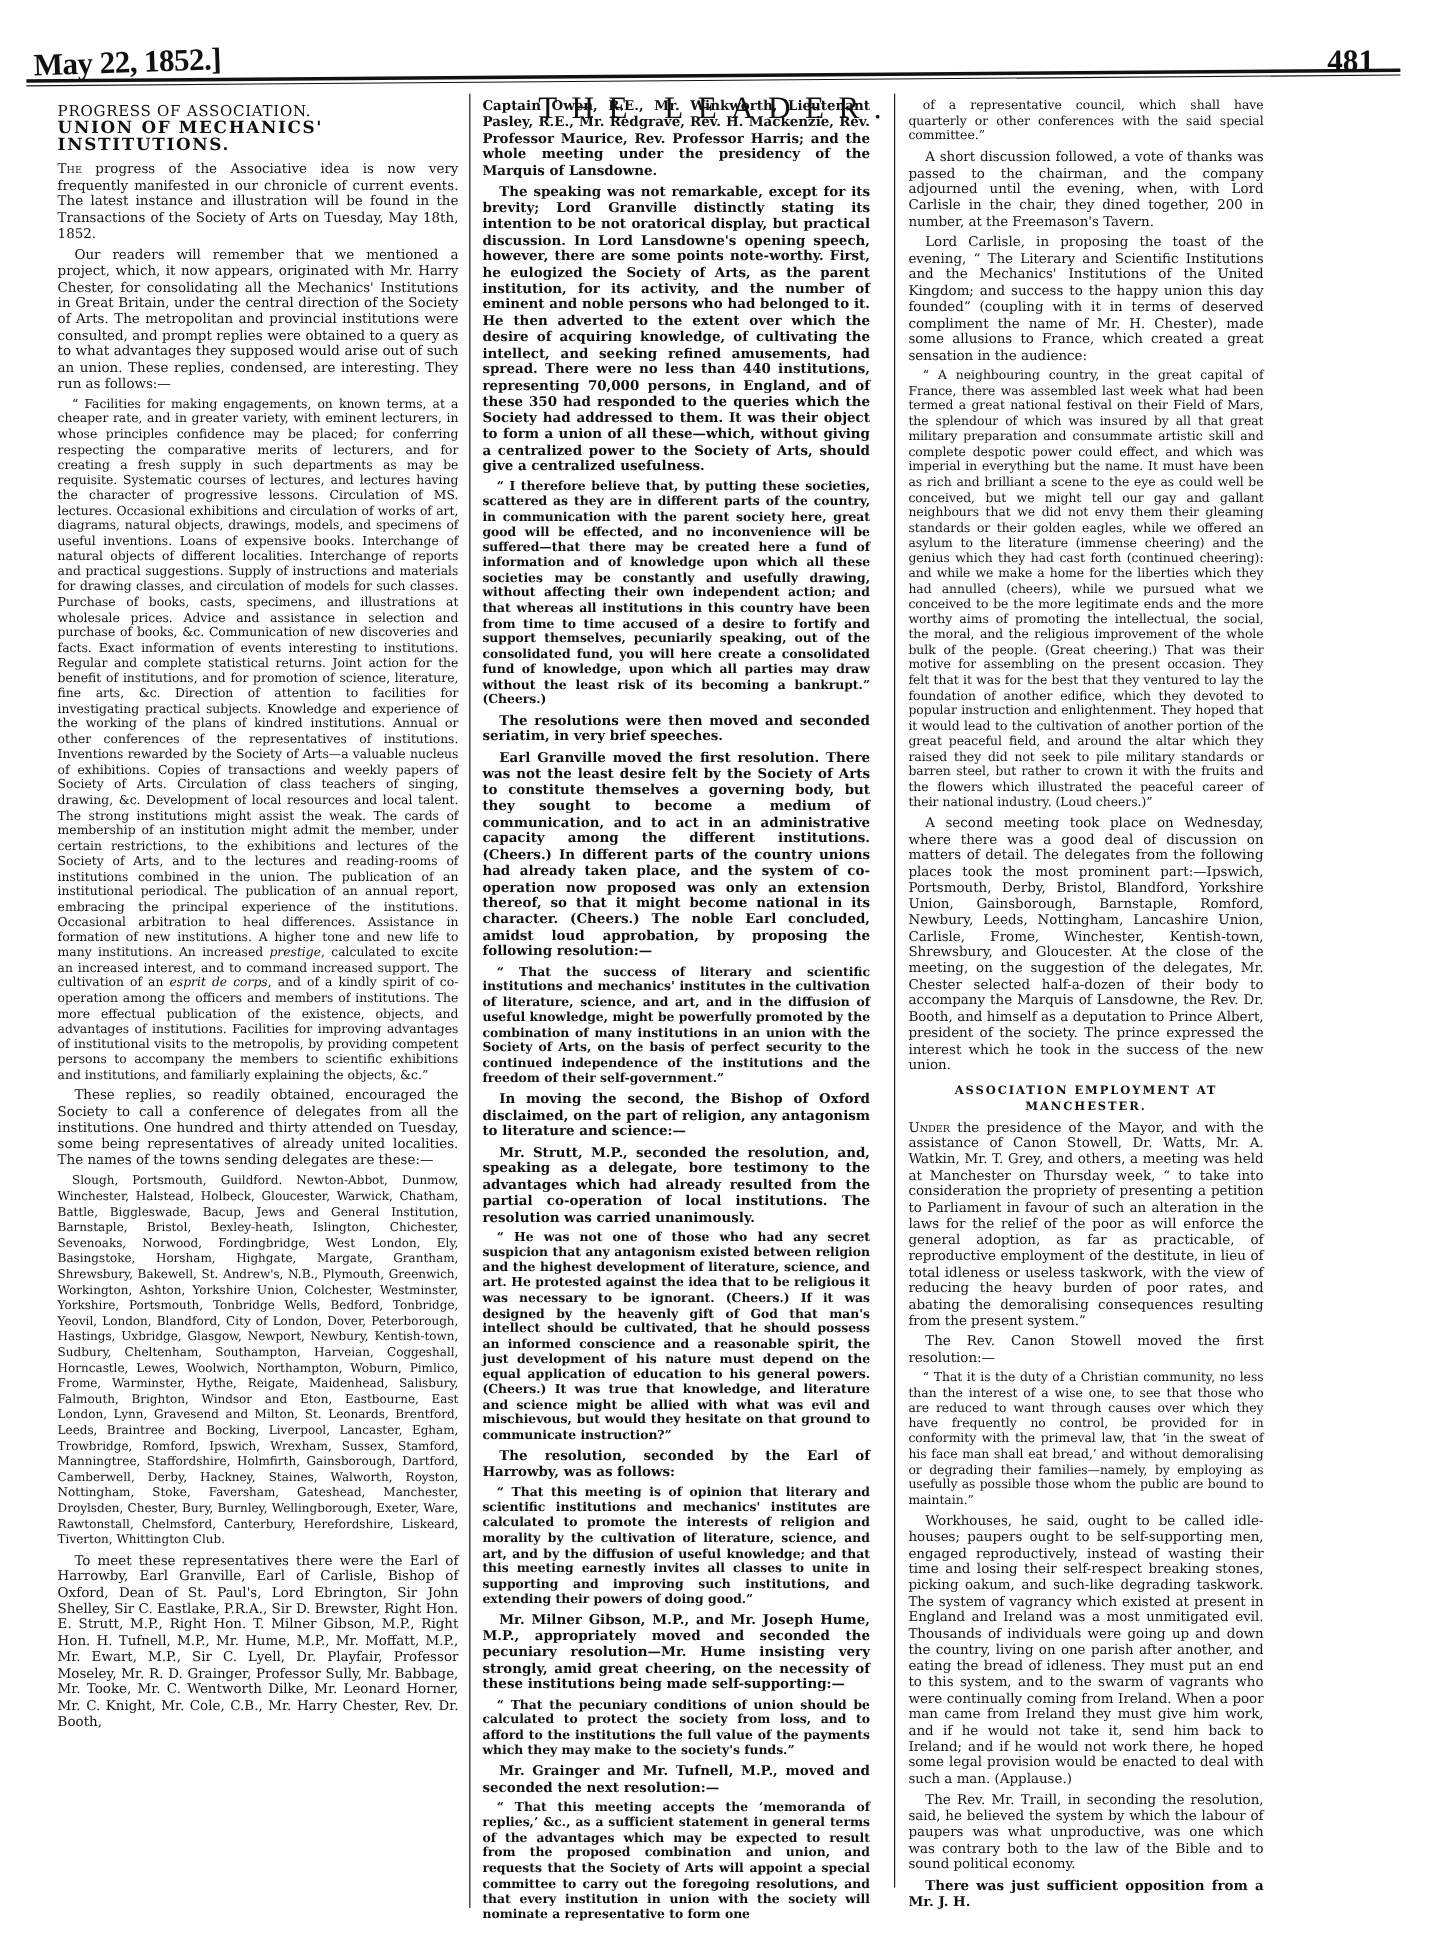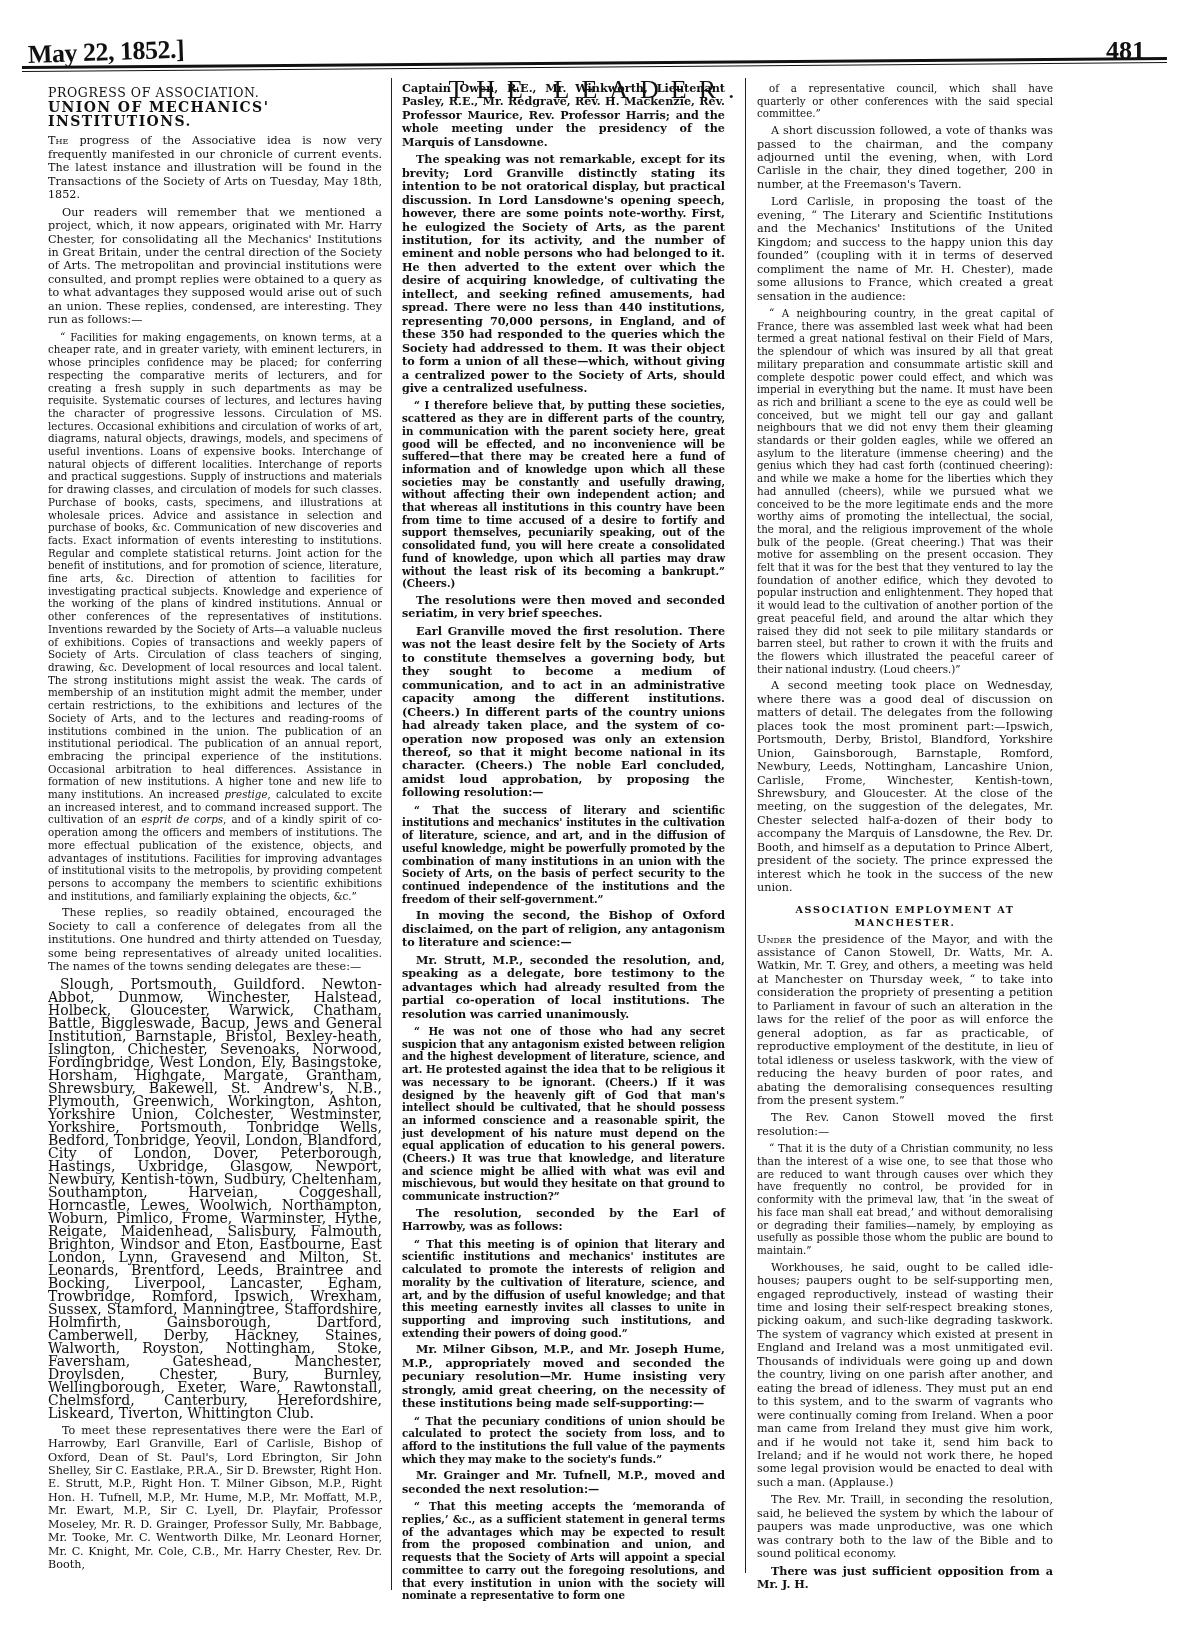--- a/index.html
+++ b/index.html
@@ -37,21 +37,21 @@
   }
   .col-left { left: 48px; width: 334px; }
   .col-mid { left: 402px; width: 323px; font-weight: bold; }
   .col-right { left: 757px; width: 296px; }
   .vrule { position: absolute; top: 78px; width: 1px; background: #222; }
   .vr1 { left: 391px; height: 1512px; }
   .vr2 { left: 745px; height: 1495px; }
   .col p { margin: 0 0 4px 0; text-indent: 14px; }
   .col p.noindent { text-indent: 0; }
   .col p.quote { font-size: 10.3px; line-height: 12.7px; text-indent: 12px; }
-  .col p.list { font-size: 14px; line-height: 13px; text-indent: 12px; }
+  .col p.list { font-size: 10px; line-height: 13px; text-indent: 12px; }
   .h-main {
     text-align: left; font-size: 12.5px; letter-spacing: 0.6px; margin: 4px 0 2px 0;
     text-indent: 0;
   }
   .h-sub {
     text-align: left; font-size: 14px; letter-spacing: 1.4px; margin: 2px 0 6px 0;
     font-variant: small-caps; font-weight: bold;
   }
   .h-section {
     text-align: center; font-size: 9.6px; letter-spacing: 1.6px; margin: 8px 0 3px 0;
@@ -108,15 +108,15 @@
   <p class="quote noindent">of a representative council, which shall have quarterly or other conferences with the said special committee.”</p>
   <p>A short discussion followed, a vote of thanks was passed to the chairman, and the company adjourned until the evening, when, with Lord Carlisle in the chair, they dined together, 200 in number, at the Freemason's Tavern.</p>
   <p>Lord Carlisle, in proposing the toast of the evening, “ The Literary and Scientific Institutions and the Mechanics' Institutions of the United Kingdom; and success to the happy union this day founded” (coupling with it in terms of deserved compliment the name of Mr. H. Chester), made some allusions to France, which created a great sensation in the audience:</p>
   <p class="quote">“ A neighbouring country, in the great capital of France, there was assembled last week what had been termed a great national festival on their Field of Mars, the splendour of which was insured by all that great military preparation and consummate artistic skill and complete despotic power could effect, and which was imperial in everything but the name. It must have been as rich and brilliant a scene to the eye as could well be conceived, but we might tell our gay and gallant neighbours that we did not envy them their gleaming standards or their golden eagles, while we offered an asylum to the literature (immense cheering) and the genius which they had cast forth (continued cheering): and while we make a home for the liberties which they had annulled (cheers), while we pursued what we conceived to be the more legitimate ends and the more worthy aims of promoting the intellectual, the social, the moral, and the religious improvement of the whole bulk of the people. (Great cheering.) That was their motive for assembling on the present occasion. They felt that it was for the best that they ventured to lay the foundation of another edifice, which they devoted to popular instruction and enlightenment. They hoped that it would lead to the cultivation of another portion of the great peaceful field, and around the altar which they raised they did not seek to pile military standards or barren steel, but rather to crown it with the fruits and the flowers which illustrated the peaceful career of their national industry. (Loud cheers.)”</p>
   <p>A second meeting took place on Wednesday, where there was a good deal of discussion on matters of detail. The delegates from the following places took the most prominent part:—Ipswich, Portsmouth, Derby, Bristol, Blandford, Yorkshire Union, Gainsborough, Barnstaple, Romford, Newbury, Leeds, Nottingham, Lancashire Union, Carlisle, Frome, Winchester, Kentish-town, Shrewsbury, and Gloucester. At the close of the meeting, on the suggestion of the delegates, Mr. Chester selected half-a-dozen of their body to accompany the Marquis of Lansdowne, the Rev. Dr. Booth, and himself as a deputation to Prince Albert, president of the society. The prince expressed the interest which he took in the success of the new union.</p>
   <div class="h-section">ASSOCIATION EMPLOYMENT AT MANCHESTER.</div>
   <p class="noindent"><span class="smallcaps">Under</span><span> the presidence of the Mayor, and with the assistance of Canon Stowell, Dr. Watts, Mr. A. Watkin, Mr. T. Grey, and others, a meeting was held at Manchester on Thursday week, “ to take into consideration the propriety of presenting a petition to Parliament in favour of such an alteration in the laws for the relief of the poor as will enforce the general adoption, as far as practicable, of reproductive employment of the destitute, in lieu of total idleness or useless taskwork, with the view of reducing the heavy burden of poor rates, and abating the demoralising consequences resulting from the present system.”</span></p>
   <p>The Rev. Canon Stowell moved the first resolution:—</p>
   <p class="quote">“ That it is the duty of a Christian community, no less than the interest of a wise one, to see that those who are reduced to want through causes over which they have frequently no control, be provided for in conformity with the primeval law, that ‘in the sweat of his face man shall eat bread,’ and without demoralising or degrading their families—namely, by employing as usefully as possible those whom the public are bound to maintain.”</p>
   <p>Workhouses, he said, ought to be called idle-houses; paupers ought to be self-supporting men, engaged reproductively, instead of wasting their time and losing their self-respect breaking stones, picking oakum, and such-like degrading taskwork. The system of vagrancy which existed at present in England and Ireland was a most unmitigated evil. Thousands of individuals were going up and down the country, living on one parish after another, and eating the bread of idleness. They must put an end to this system, and to the swarm of vagrants who were continually coming from Ireland. When a poor man came from Ireland they must give him work, and if he would not take it, send him back to Ireland; and if he would not work there, he hoped some legal provision would be enacted to deal with such a man. (Applause.)</p>
-  <p>The Rev. Mr. Traill, in seconding the resolution, said, he believed the system by which the labour of paupers was made unproductive, was one which was contrary both to the law of the Bible and to sound political economy.</p>
+  <p>The Rev. Mr. Traill, in seconding the resolution, said, he believed the system by which the labour of paupers was what unproductive, was one which was contrary both to the law of the Bible and to sound political economy.</p>
   <p class="bottom-bold">There was just sufficient opposition from a Mr. J. H.</p>
 </div>
 
 </body></html>

